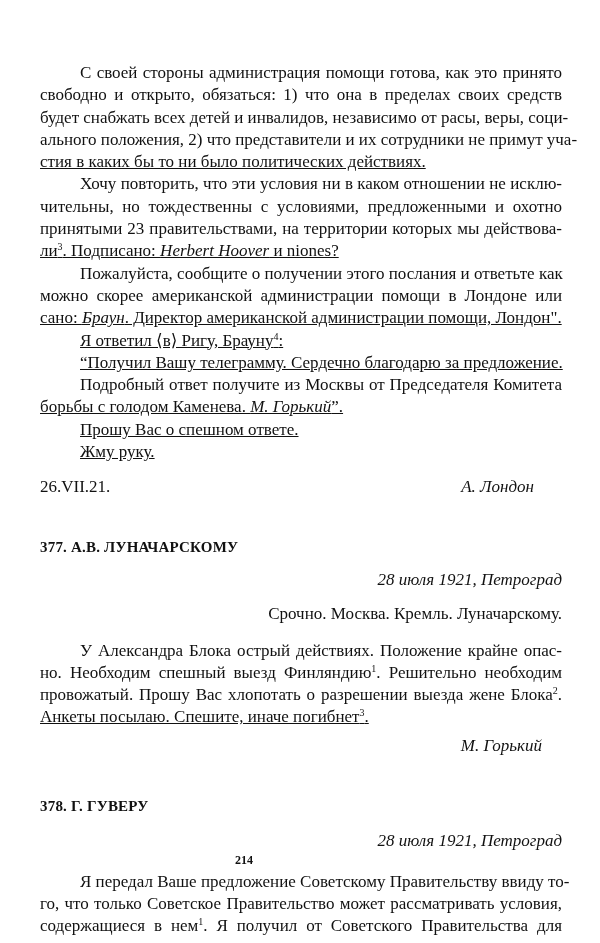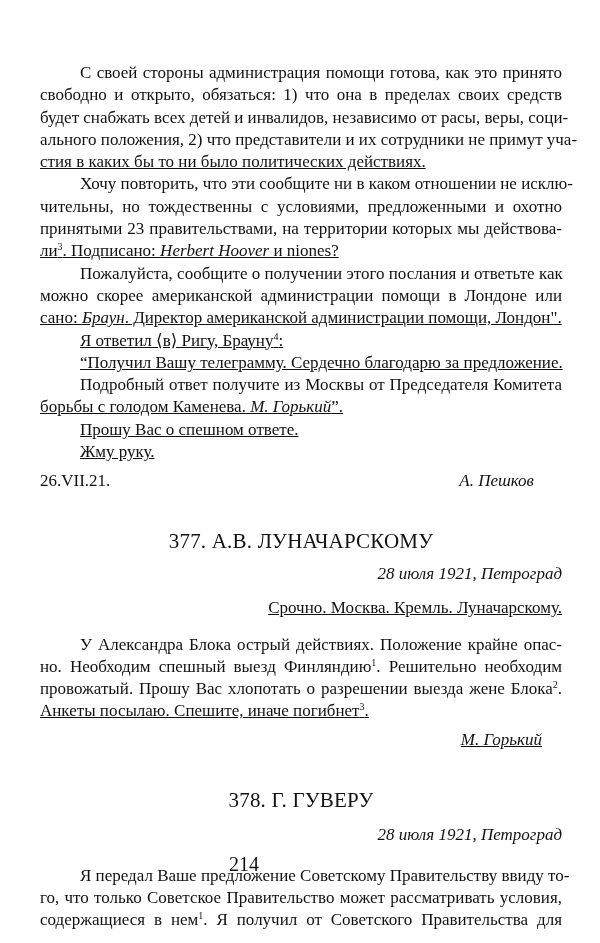--- a/index.html
+++ b/index.html
@@ -6,62 +6,62 @@
   body { width: 600px; height: 943px; position: relative; overflow: hidden;
          font-family: "Liberation Serif", "DejaVu Serif", serif; color: #111; }
   .page { position: absolute; left: 40px; top: 62px; width: 522px;
           font-size: 17px; line-height: 22.3px; }
   .line { white-space: nowrap; text-align: justify; text-align-last: justify; display: block; }
   .line.last { text-align-last: left; text-decoration: underline; }
   .ind { padding-left: 40px; }
   sup { font-size: 10px; line-height: 0; vertical-align: 6px; }
   i { font-style: italic; }
   .row { display: flex; justify-content: space-between; }
-  .right { text-align: right; text-decoration: underline; }
-  .heading { font-weight: normal; text-align: center; font-size: 21px; letter-spacing: 0.2px; }
+  .right { text-align: right; }
+  .heading { font-weight: bold; text-align: left; font-size: 15px; letter-spacing: 0.2px; }
   .date { font-style: italic; text-align: right; font-size: 17px; }
   .pagenum { position: absolute; left: 0; width: 488px; top: 853px; text-align: center;
-             font-weight: normal; font-size: 20px; }
+             font-weight: bold; font-size: 12px; }
 </style>
 </head>
 <body>
 
 <div class="page">
 
   <div>
     <span class="line ind">С своей стороны администрация помощи готова, как это принято</span>
     <span class="line">свободно и открыто, обязаться: 1) что она в пределах своих средств</span>
     <span class="line">будет снабжать всех детей и инвалидов, независимо от расы, веры, соци-</span>
     <span class="line">ального положения, 2) что представители и их сотрудники не примут уча-</span>
     <span class="line last">стия в каких бы то ни было политических действиях.</span>
   </div>
 
   <div>
-    <span class="line ind">Хочу повторить, что эти сообщите ни в каком отношении не исклю-</span>
+    <span class="line ind">Хочу повторить, что эти условия ни в каком отношении не исклю-</span>
     <span class="line">чительны, но тождественны с условиями, предложенными и охотно</span>
     <span class="line">принятыми 23 правительствами, на территории которых мы действова-</span>
     <span class="line last"><span>ли</span><sup>3</sup><span>. Подписано: </span><i>Herbert Hoover</i><span> и niones?</span></span>
   </div>
 
   <div>
     <span class="line ind">Пожалуйста, сообщите о получении этого послания и ответьте как</span>
     <span class="line">можно скорее американской администрации помощи в Лондоне или</span>
     <span class="line last"><span>сано: </span><i>Браун</i><span>. Директор американской администрации помощи, Лондон".</span></span>
   </div>
 
   <span class="line last ind"><span>Я ответил ⟨в⟩ Ригу, Брауну</span><sup>4</sup><span>:</span></span>
   <span class="line last ind">“Получил Вашу телеграмму. Сердечно благодарю за предложение.</span>
   <span class="line ind">Подробный ответ получите из Москвы от Председателя Комитета</span>
   <span class="line last"><span>борьбы с голодом Каменева. </span><i>М. Горький</i><span>”.</span></span>
   <span class="line last ind">Прошу Вас о спешном ответе.</span>
   <span class="line last ind">Жму руку.</span>
 
-  <div class="row" style="margin-top:7px;">
+  <div class="row" style="margin-top:13px;">
     <span>26.VII.21.</span>
-    <i style="padding-right:28px;">А. Пешков</i>
+    <i style="padding-right:28px;">А. Лондон</i>
   </div>
 
   <div class="heading" style="margin-top:37px;">377.  А.В.  ЛУНАЧАРСКОМУ</div>
   <div class="date" style="margin-top:11px;">28 июля 1921, Петроград</div>
   <div class="right" style="margin-top:12px;">Срочно. Москва. Кремль. Луначарскому.</div>
 
   <div style="margin-top:14px;">
     <span class="line ind">У Александра Блока острый действиях. Положение крайне опас-</span>
     <span class="line"><span>но. Необходим спешный выезд Финляндию</span><sup>1</sup><span>. Решительно необходим</span></span>
     <span class="line"><span>провожатый. Прошу Вас хлопотать о разрешении выезда жене Блока</span><sup>2</sup><span>.</span></span>

